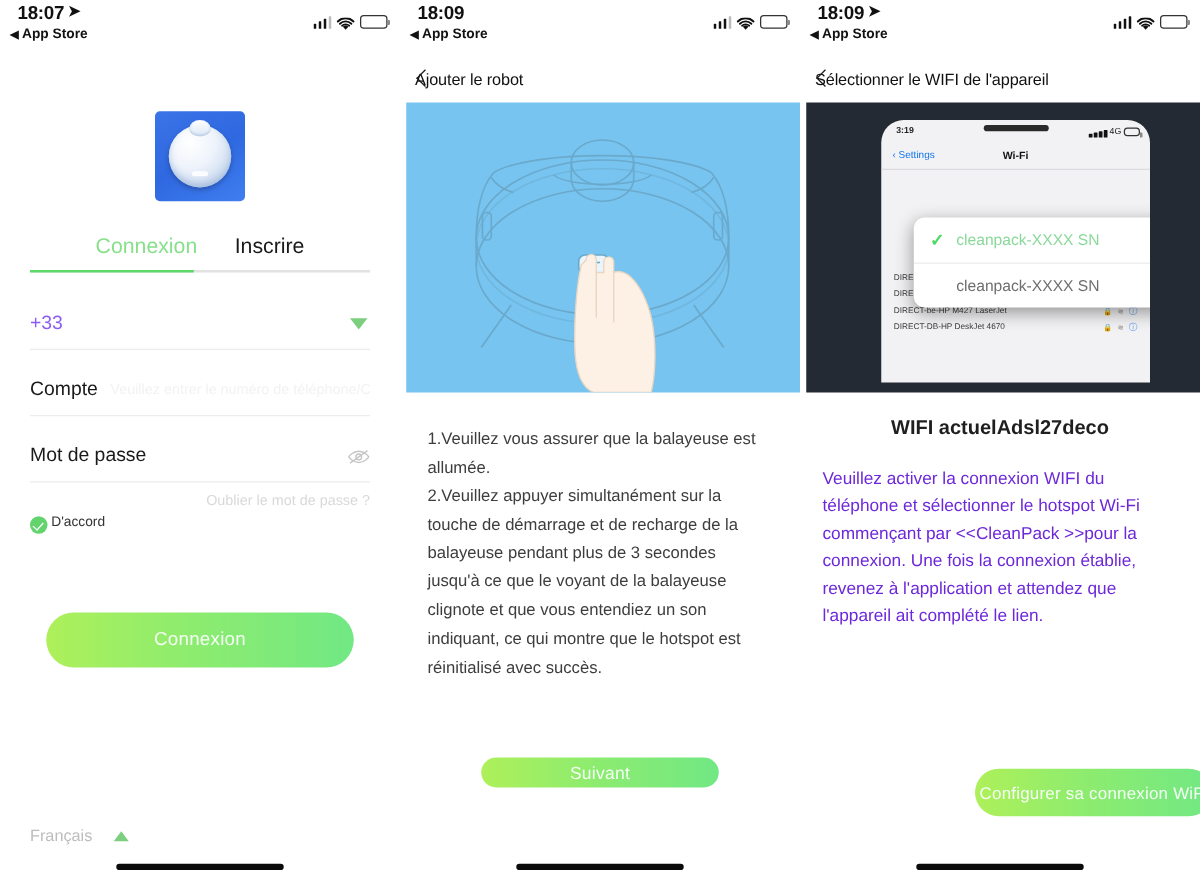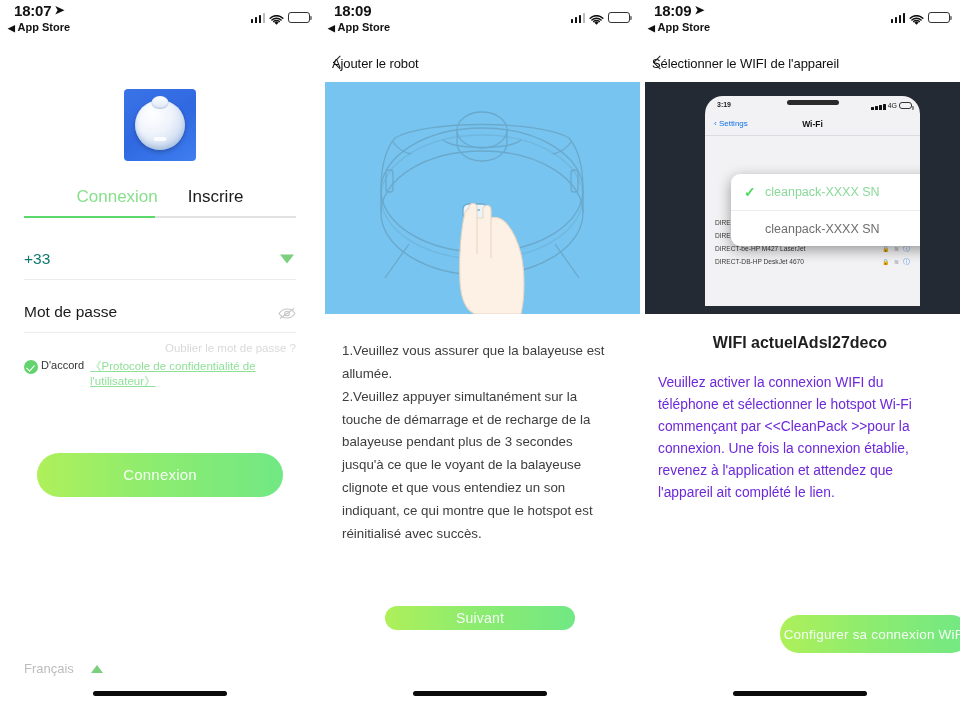--- a/index.html
+++ b/index.html
@@ -106,21 +106,21 @@
     width: 48%; height: 100%; background: #5bd96a;
   }
 
   .form { margin: 22px 24px 0 24px; }
   .field {
     display: flex; align-items: center;
     border-bottom: 1px solid #ececec;
     height: 40px; position: relative;
   }
   .field + .field { margin-top: 13px; }
-  .f-value { font-size: 15.5px; color: #0f766e; }
+  .f-value { font-size: 15.5px; color: #8b5cf6; }
   .f-label { font-size: 15.5px; color: #1a1a1a; white-space: nowrap; }
   .f-ph { font-size: 15.5px; color: #c9c9c9; margin-left: 8px;
           overflow: hidden; white-space: nowrap; flex: 1; }
   .f-ph.faint { color: #f2f2f2; font-size: 11.5px; margin-left: 10px; }
   .caret-down {
     position: absolute; right: 2px; top: 50%; transform: translateY(-50%);
     width: 0; height: 0;
     border-left: 7px solid transparent; border-right: 7px solid transparent;
     border-top: 9px solid #7bcf7f; cursor: pointer;
   }
@@ -295,37 +295,40 @@
       <div class="tab inactive">Inscrire</div>
     </div>
     <div class="tab-underline"></div>
 
     <div class="form">
       <div class="field">
         <span class="f-value">+33</span>
         <span class="caret-down"></span>
       </div>
       <div class="field">
+        <span class="f-label">Compte</span>
+        <span class="f-ph faint">Veuillez entrer le numéro de téléphone/Courriel</span>
+      </div>
+      <div class="field">
         <span class="f-label">Mot de passe</span>
         <span class="eye">
           <svg width="18" height="13" viewBox="0 0 18 13">
               <path d="M1 6.5S4 2 9 2s8 4.5 8 4.5-3 4.5-8 4.5S1 6.5 1 6.5z" fill="none" stroke="#c6c6c6" stroke-width="1.1"></path>
               <circle cx="9" cy="6.5" r="2.3" fill="none" stroke="#c6c6c6" stroke-width="1.1"></circle>
               <path d="M2 11.5 16 1.5" stroke="#c6c6c6" stroke-width="1.1"></path>
             </svg>
         </span>
       </div>
     </div>
 
     <div class="forgot">Oublier le mot de passe ?</div>
 
     <div class="agree-row">
       <span class="check"></span>
       <span class="agree-label">D'accord</span>
-      <span class="agree-link">《Protocole de confidentialité de l'utilisateur》</span>
     </div>
 
     <div class="btn-wrap1">
       <button class="btn-primary">Connexion</button>
     </div>
 
     <div class="lang">
       <span>Français</span>
       <span class="caret-up"></span>
     </div>

